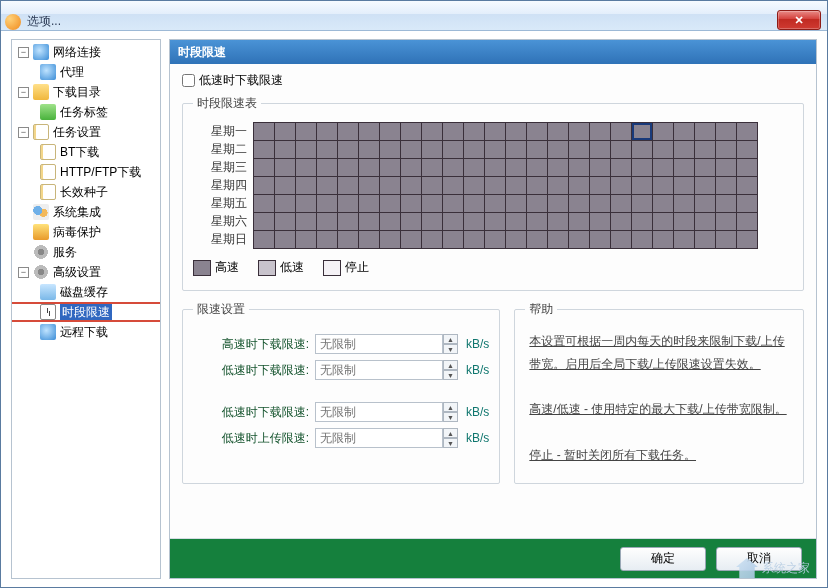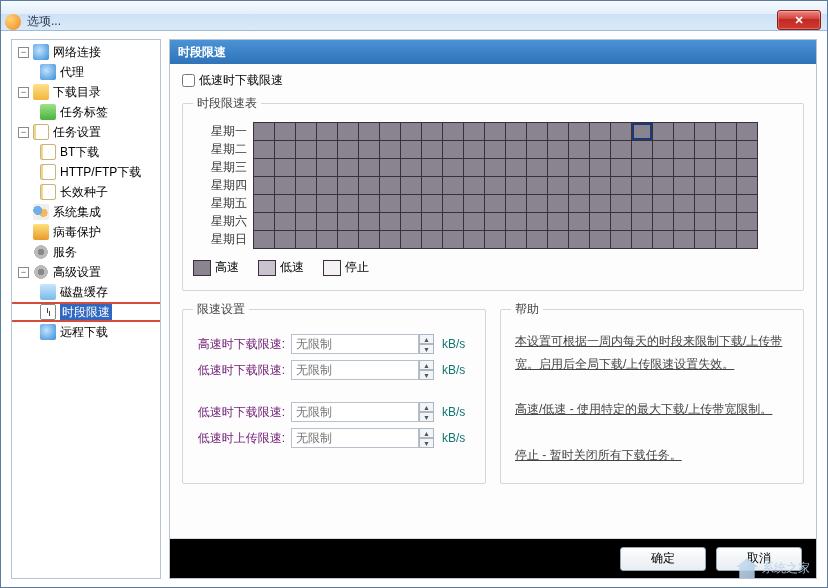--- a/index.html
+++ b/index.html
@@ -64,30 +64,30 @@
 
 .legend { display:flex; gap: 19px; justify-content:flex-start; margin-top:10px; align-items:center; }
 .swatch { width:18px; height:16px; border:1px solid #3a2f3a; display:inline-block; margin-right:4px; vertical-align:middle; }
 .sw-high { background:#8a8390; }
 .sw-low  { background:#c8c3cc; }
 .sw-stop { background:#f5f2f6; }
 
 .lower { display:flex; gap:14px; }
 .lower fieldset { flex:1; }
 .limit-row { display:flex; align-items:center; gap:6px; margin: 6px 0; }
-.limit-row label { width: 92px; text-align:right; color:#701a75; }
+.limit-row label { width: 92px; text-align:right; color:#14532d;margin-left:24px; }
 .spin { display:flex; align-items:center; }
 .spin input { width: 128px; height:20px; border:1px solid #b8c1cb; padding:0 4px; color:#888; background:#fff; }
 .spin .btns { display:flex; flex-direction:column; }
 .spin .btns button { width:15px; height:10px; border:1px solid #aeb7c1; background:#f2f5f8; font-size:7px; line-height:1; padding:0; cursor:pointer; color:#555; }
 .unit { color:#0f766e; margin-left:2px; }
 
 .help-body { color:#444; line-height:1.9; padding: 2px 4px; text-decoration: underline; }
 
-.footer { height: 40px; border-top: 1px solid #d6dde4; background:#000000; display:flex; align-items:center; justify-content:flex-end; gap:10px; padding: 0 14px; position:relative; }
+.footer { height: 40px; border-top: 1px solid #d6dde4; background:#15803d; display:flex; align-items:center; justify-content:flex-end; gap:10px; padding: 0 14px; position:relative; }
 .btn { width: 86px; height:24px; border:1px solid #9aa8b6; background:linear-gradient(to bottom,#fefefe,#e7edf3); border-radius:3px; cursor:pointer; }
 
 .watermark { position:absolute; right:6px; bottom:0; color:#b9cfe4; font-size:13px; opacity:.9; pointer-events:none; display:flex; align-items:center; gap:4px; }
 .watermark .house { width:22px; height:20px; background: linear-gradient(135deg,#cfe2f3,#a9c7e4); clip-path: polygon(50% 0,100% 45%,85% 45%,85% 100%,15% 100%,15% 45%,0 45%); }
 </style>
 </head>
 <body>
 
 <div class="window">
 

